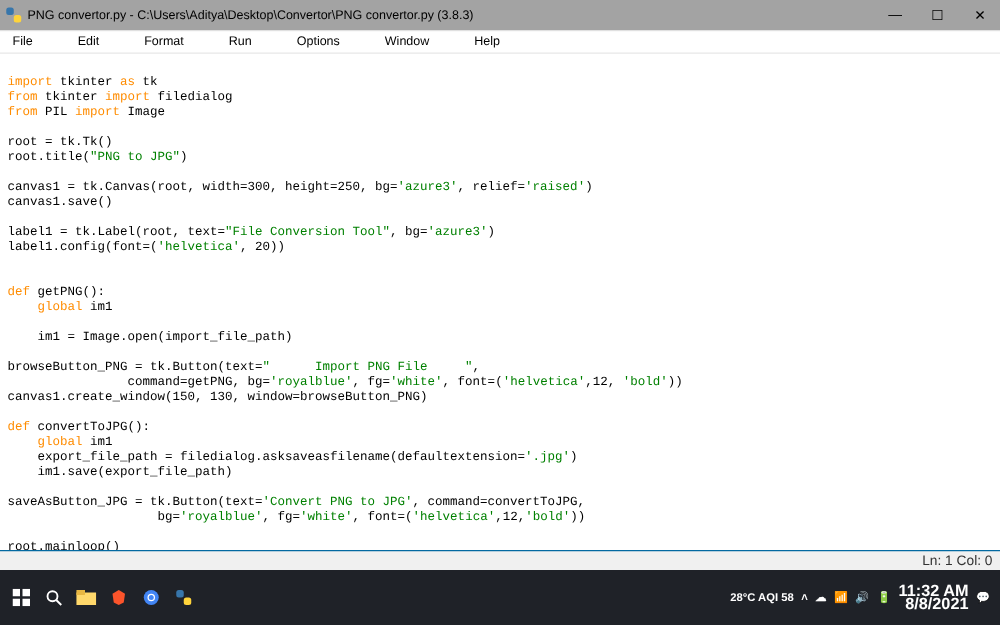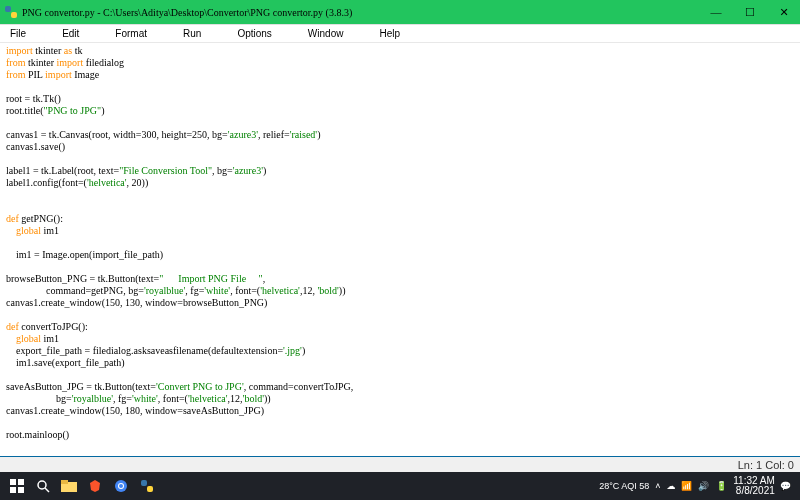--- a/index.html
+++ b/index.html
@@ -8,85 +8,86 @@
   font-size: 11px;
   background: #fff;
   width: 800px;
   height: 500px;
   overflow: hidden;
   display: flex;
   flex-direction: column;
 }
 .titlebar {
   height: 22px;
-  background: #22c55e;
+  background: #a3a3a3;
   border-bottom: 1px solid #e0e0e0;
   display: flex;
   align-items: center;
   padding: 12px 4px;
   font-size: 10px;
-  font-family: Liberation Serif, serif;
 }
 .titlebar .icon { width: 14px; height: 14px; margin-right: 4px; display: inline-block; }
 .titlebar .title { flex: 1; color: #000; }
 .win-controls { display: flex; gap: 10px; }
 .win-controls span { width: 24px; text-align: center; cursor: default; font-size: 11px; }
 .menubar {
   height: 18px;
   background: #fff;
   display: flex;
   align-items: center;
   padding: 0 4px;
   font-size: 10px;
   border-bottom: 1px solid #e8e8e8;
   gap: 24px;
 }
 .menubar span { padding: 0 6px; cursor: default; }
 .editor {
   flex: 1;
   padding: 2px 6px;
-  font-family: Liberation Serif, serif;
+  font-family: Liberation Mono, monospace;
   font-size: 10px;
   line-height: 12px;
   white-space: pre;
   overflow: hidden;
   color: #000;
   background: #fff;
+  margin-top: 16px;
 }
 .kw { color: #ff8c00; }
 .str { color: #008000; }
 .statusbar {
   height: 16px;
   background: #f0f0f0;
   border-top: 1px solid #0369a1;
   display: flex;
   justify-content: flex-end;
   align-items: center;
   padding: 0 6px;
   font-size: 11px;
   color: #333;
 }
 .taskbar {
-  height: 28px;
+  height: 44px;
   background: #1f2228;
   display: flex;
   align-items: center;
   padding: 0 4px;
   color: #fff;
   font-size: 9px;
+  font-weight: bold;
 }
 .taskbar .tb-icon {
   width: 26px; height: 24px;
   display: flex; align-items: center; justify-content: center;
   cursor: default;
 }
 .taskbar .spacer { flex: 1; }
 .tray { display: flex; align-items: center; gap: 6px; padding: 0 4px; }
 .tray span { font-size: 9px; }
-.clock { text-align: right; line-height: 10px; font-size: 10px; }
+.clock { text-align: right; line-height: 10px; font-size: 13px; }
 svg { display: block; }
 </style>
 </head>
 <body>
 
 <div class="titlebar">
   <span class="icon">
     <svg width="14" height="14" viewBox="0 0 14 14">
         <rect x="1" y="1" width="6" height="6" rx="2" fill="#3776ab"></rect>
         <rect x="7" y="7" width="6" height="6" rx="2" fill="#ffd43b"></rect>
@@ -133,21 +134,20 @@
 </span><span>                command=getPNG, bg=</span><span class="str">'royalblue'</span><span>, fg=</span><span class="str">'white'</span><span>, font=(</span><span class="str">'helvetica'</span><span>,12, </span><span class="str">'bold'</span><span>))
 </span><span>canvas1.create_window(150, 130, window=browseButton_PNG)
 </span><span>
 </span><span class="kw">def</span><span> convertToJPG():
 </span><span>    </span><span class="kw">global</span><span> im1
 </span><span>    export_file_path = filedialog.asksaveasfilename(defaultextension=</span><span class="str">'.jpg'</span><span>)
 </span><span>    im1.save(export_file_path)
 </span><span>
 </span><span>saveAsButton_JPG = tk.Button(text=</span><span class="str">'Convert PNG to JPG'</span><span>, command=convertToJPG,
 </span><span>                    bg=</span><span class="str">'royalblue'</span><span>, fg=</span><span class="str">'white'</span><span>, font=(</span><span class="str">'helvetica'</span><span>,12,</span><span class="str">'bold'</span><span>))
-</span><span>canvas1.create_window(150, 180, window=saveAsButton_JPG)
 </span><span>
 </span><span>root.mainloop()</span></div>
 
 <div class="statusbar">
   <span>Ln: 1  Col: 0</span>
 </div>
 
 <div class="taskbar">
   <div class="tb-icon">
     <svg width="14" height="14" viewBox="0 0 14 14">

